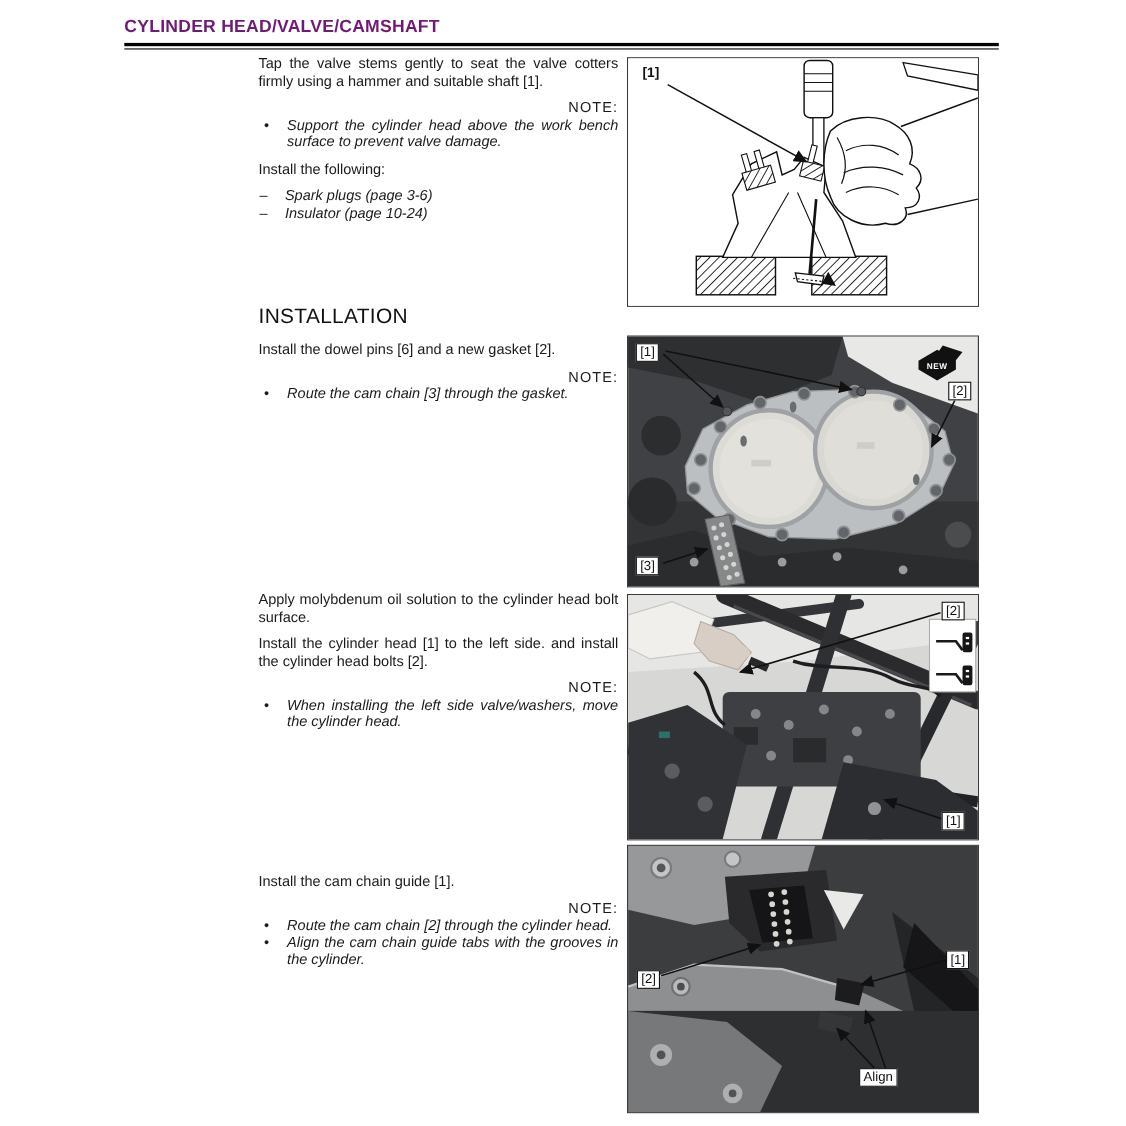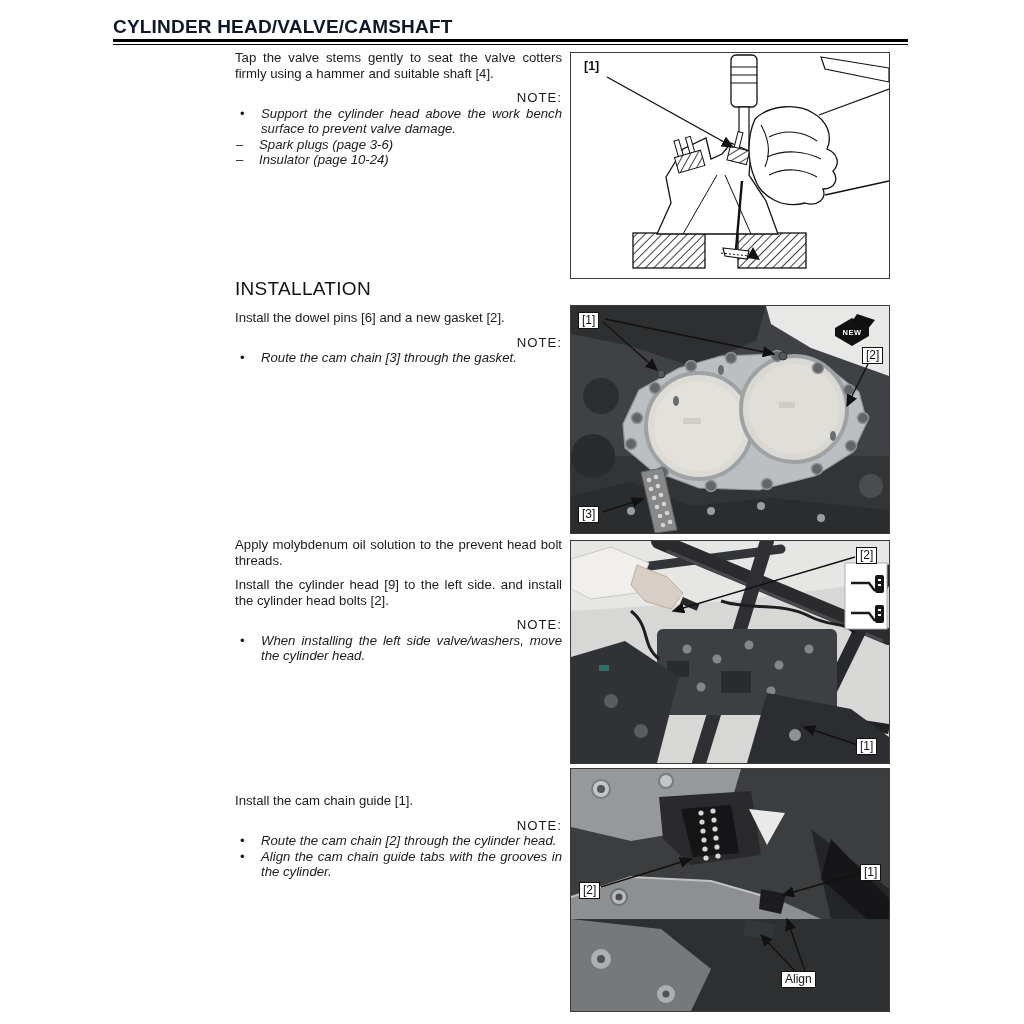--- a/index.html
+++ b/index.html
@@ -2,21 +2,21 @@
 <html><head>
 <meta charset="utf-8">
 <style>
   html,body{margin:0;padding:0;background:#fff;}
   .page{
     position:relative;width:1024px;height:1024px;background:#ffffff;
     font-family:"Liberation Sans", sans-serif;color:#161616;overflow:hidden;
   }
   .page-title{
     position:absolute;left:113px;top:16px;width:800px;
-    font-size:19px;font-weight:bold;letter-spacing:.2px;color:#0f172a;
+    font-size:16px;font-weight:bold;letter-spacing:.2px;color:#701a75;
   }
   .hdr-rule{
     position:absolute;left:113px;top:39px;width:795px;height:2px;
     border-top:3px solid #000;border-bottom:1px solid #000;
   }
   .tblock{
     position:absolute;left:235px;width:327px;
     font-size:13.2px;line-height:15.5px;text-align:justify;color:#1b1b1b;
   }
   .para{margin:0 0 9px 0;}
@@ -47,26 +47,27 @@
 </style>
 </head>
 <body>
 
 <div class="page">
 
   <div class="page-title">CYLINDER HEAD/VALVE/CAMSHAFT</div>
   <div class="hdr-rule"></div>
 
   <div class="tblock" style="top:50px;">
-    <p class="para">Tap the valve stems gently to seat the valve cotters firmly using a hammer and suitable shaft [4].</p>
+    <p class="para">Tap the valve stems gently to seat the valve cotters firmly using a hammer and suitable shaft [1].</p>
     <div class="note-label">NOTE:</div>
     <div class="li bullet">
       <span class="marker">•</span>
       <span class="litext">Support the cylinder head above the work bench surface to prevent valve damage.</span>
     </div>
+    <p class="para mt">Install the following:</p>
     <div class="li dash">
       <span class="marker">–</span>
       <span class="litext">Spark plugs (page 3-6)</span>
     </div>
     <div class="li dash">
       <span class="marker">–</span>
       <span class="litext">Insulator (page 10-24)</span>
     </div>
   </div>
 
@@ -75,22 +76,22 @@
   <div class="tblock" style="top:310px;">
     <p class="para">Install the dowel pins [6] and a new gasket [2].</p>
     <div class="note-label">NOTE:</div>
     <div class="li bullet">
       <span class="marker">•</span>
       <span class="litext">Route the cam chain [3] through the gasket.</span>
     </div>
   </div>
 
   <div class="tblock" style="top:537px;">
-    <p class="para">Apply molybdenum oil solution to the prevent head bolt threads.</p>
-    <p class="para">Install the cylinder head [9] to the left side. and install the cylinder head bolts [2].</p>
+    <p class="para">Apply molybdenum oil solution to the cylinder head bolt surface.</p>
+    <p class="para">Install the cylinder head [1] to the left side. and install the cylinder head bolts [2].</p>
     <div class="note-label">NOTE:</div>
     <div class="li bullet">
       <span class="marker">•</span>
       <span class="litext">When installing the left side valve/washers, move the cylinder head.</span>
     </div>
   </div>
 
   <div class="tblock" style="top:793px;">
     <p class="para">Install the cam chain guide [1].</p>
     <div class="note-label">NOTE:</div>

